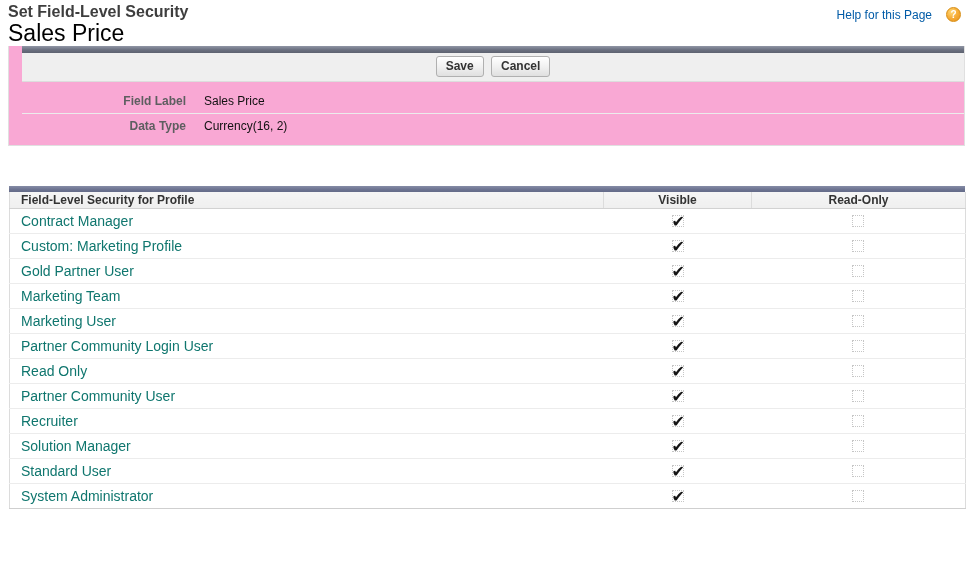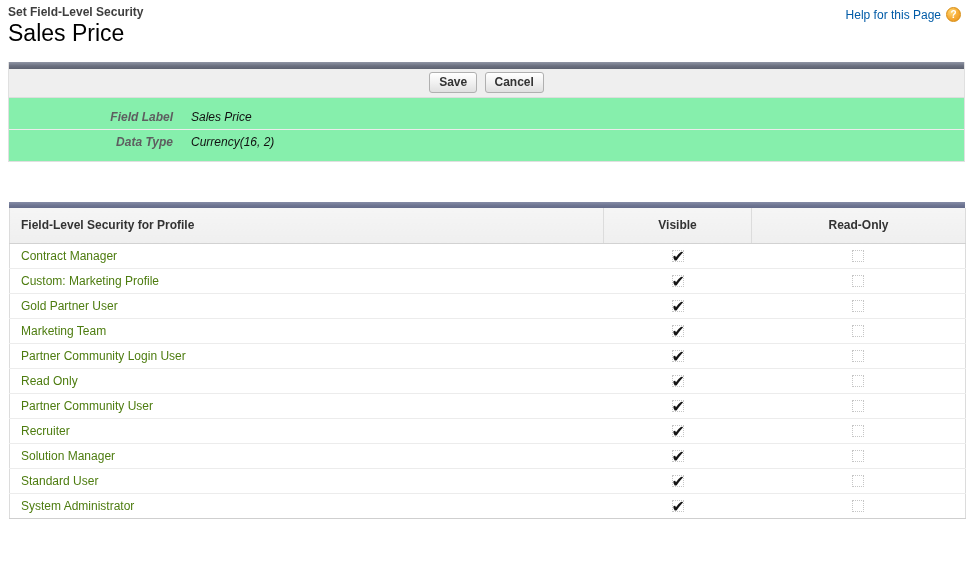--- a/index.html
+++ b/index.html
@@ -8,38 +8,38 @@
     font-family: "Liberation Sans", sans-serif;
     font-size: 12px;
     color: #222;
     position: relative;
     height: 566px;
     overflow: hidden;
   }
 
   
   .page-header { position: relative; padding: 5px 10px 0 8px; }
-  .page-type { font-size: 12px; font-weight: bold; color: #3e3e3e; line-height: 14px; }
+  .page-type { font-size: 16px; font-weight: bold; color: #3e3e3e; line-height: 14px; }
   .page-title { font-size: 23px; font-weight: 400; color: #000; line-height: 26px; margin-top: 1px; }
   .help-area {
     position: absolute; top: 7px; right: 12px;
-    display: flex; align-items: center; gap: 5px;
+    display: flex; align-items: center; gap: 14px;
   }
   .help-link { color: #015ba7; font-size: 12px; text-decoration: none; cursor: pointer; }
   .help-icon {
     width: 15px; height: 15px; border-radius: 50%;
     background: radial-gradient(circle at 35% 30%, #ffd978 0%, #f7b03c 45%, #e89016 100%);
     border: 1px solid #d78d12;
     color: #fff; font-size: 10px; font-weight: bold;
     display: inline-flex; align-items: center; justify-content: center;
     line-height: 1;
   }
 
   
-  .pb { margin: 16px 8px 0 8px; border: 1px solid #e0e0e0; border-top: none; background: #86efac; }
+  .pb { margin: 0 8px 0 8px; border: 1px solid #e0e0e0; border-top: none; background: #f9a8d4; padding-left: 13px; }
   .pb-topbar {
     height: 7px;
     background: linear-gradient(180deg, #9096a5 0%, #6b7080 55%, #5d6270 100%);
   }
   .pb-buttons {
     background: #efefef;
     border-bottom: 1px solid #ddd;
     padding: 3px 0 4px 0;
     text-align: center;
   }
@@ -51,47 +51,47 @@
     padding: 2px 9px 3px 9px; margin: 0 2px;
     cursor: pointer;
   }
   .detail-row { display: flex; height: 25px; align-items: center; }
   .detail-row + .detail-row { border-top: 1px solid #ececec; }
   .detail-label {
     width: 182px; text-align: right; font-weight: bold; color: #5e5e60;
     padding-right: 18px; flex: none;
   }
   .detail-value { color: #111; }
-  .pb-detail { padding: 6px 0 7px 0; font-style: italic; }
+  .pb-detail { padding: 6px 0 7px 0; }
 
   
   .table-section { margin: 40px 8px 0 9px; }
   .table-topbar {
     height: 6px;
     background: linear-gradient(180deg, #858ca6 0%, #6c7390 60%, #646b89 100%);
   }
   table.fls {
     width: 956px; border-collapse: collapse; table-layout: fixed;
     border-left: 1px solid #dcdcdc; border-right: 1px solid #dcdcdc; border-bottom: 1px solid #cfcfcf;
     background: #fff;
   }
   col.c-profile { width: 594px; }
   col.c-visible { width: 148px; }
   col.c-readonly { width: 214px; }
   th {
     background: linear-gradient(180deg, #f5f5f5 0%, #efefef 100%);
     border-bottom: 1px solid #d2d2d2;
     font-size: 12px; font-weight: bold; color: #333;
-    height: 35px; padding: 0;
+    height: 16px; padding: 0;
   }
   th.h-profile { text-align: left; padding-left: 11px; }
   th.h-visible, th.h-readonly { text-align: center; border-left: 1px solid #dcdcdc; }
   td { height: 25px; padding: 0; }
   tbody tr + tr td { border-top: 1px solid #ececec; }
-  td.col-profile { padding-left: 11px; color: #4d7c0f; font-size: 12px; }
+  td.col-profile { padding-left: 11px; color: #0f766e; font-size: 14px; }
   td.col-visible, td.col-readonly { text-align: center; }
 
   
   .cb {
     display: inline-block; width: 12px; height: 12px;
     border: 1px dotted #c6c6c6; background: #fff;
     position: relative; vertical-align: middle; overflow: visible;
   }
   .check-glyph {
     position: absolute; left: -1px; bottom: -3px;
@@ -180,20 +180,29 @@
   <tr>
     <td class="col-profile">Marketing Team</td>
     <td class="col-visible">
       <span class="cb cb-visible"><span class="check-glyph">✔</span></span>
     </td>
     <td class="col-readonly">
       <span class="cb cb-readonly"></span>
     </td>
   </tr>
 
+  <tr>
+    <td class="col-profile">Marketing User</td>
+    <td class="col-visible">
+      <span class="cb cb-visible"><span class="check-glyph">✔</span></span>
+    </td>
+    <td class="col-readonly">
+      <span class="cb cb-readonly"></span>
+    </td>
+  </tr>
 
   <tr>
     <td class="col-profile">Partner Community Login User</td>
     <td class="col-visible">
       <span class="cb cb-visible"><span class="check-glyph">✔</span></span>
     </td>
     <td class="col-readonly">
       <span class="cb cb-readonly"></span>
     </td>
   </tr>

